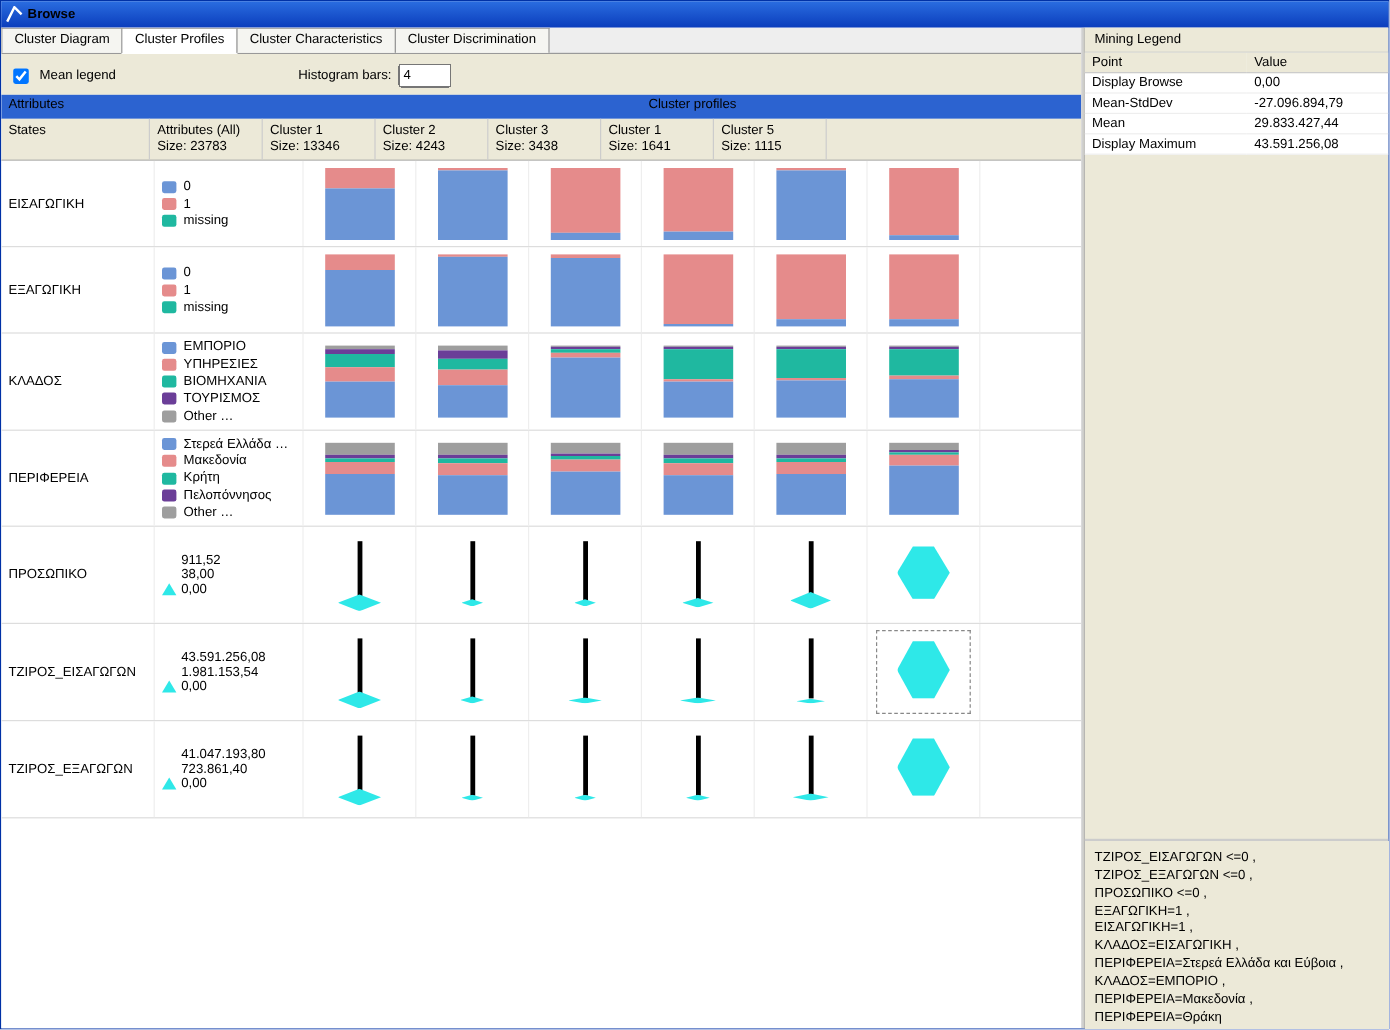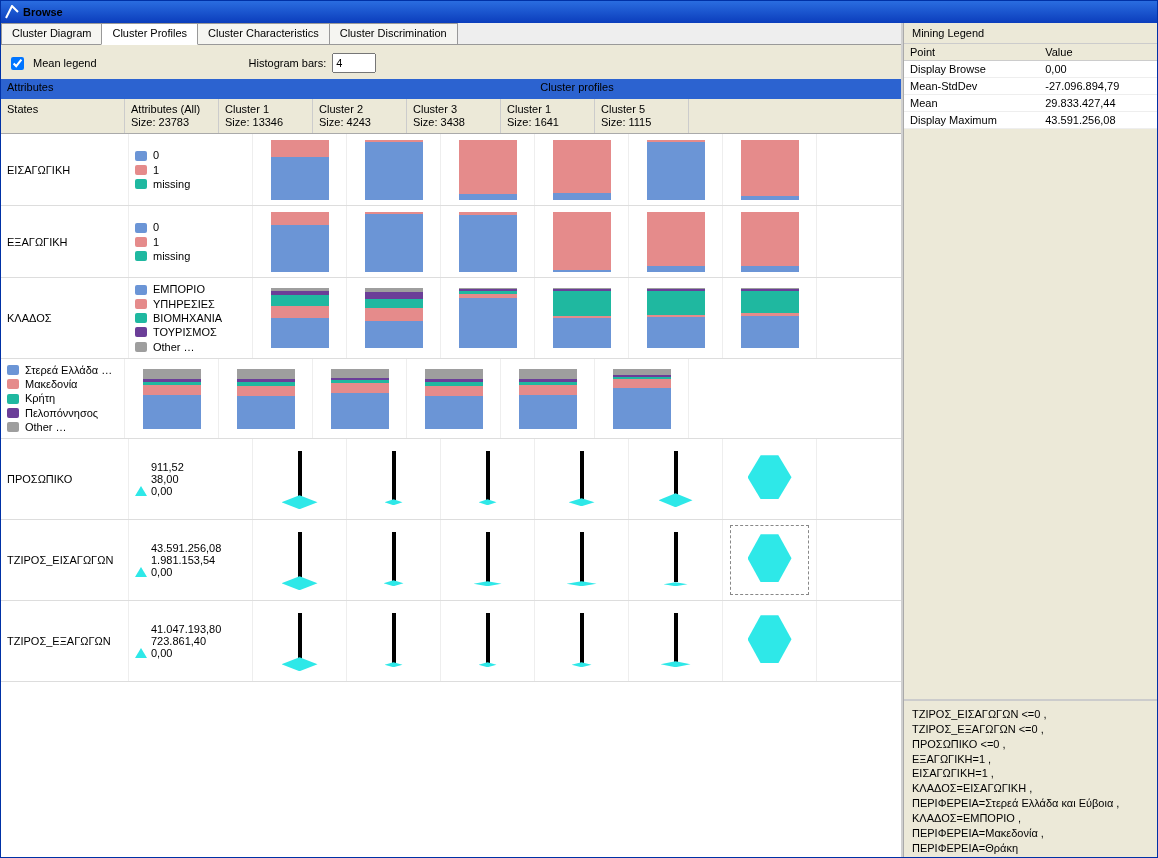--- a/index.html
+++ b/index.html
@@ -320,20 +320,21 @@
                   <div class="seg" style="height: 32.4px; background: rgb(107, 149, 214);"></div>
                   <div class="seg" style="height: 2.4px; background: rgb(229, 139, 139);"></div>
                   <div class="seg" style="height: 22.8px; background: rgb(31, 184, 160);"></div>
                   <div class="seg" style="height: 1.2px; background: rgb(107, 62, 152);"></div>
                   <div class="seg" style="height: 1.2px; background: rgb(158, 158, 158);"></div>
                 </div>
               </div>
             </div>
           </div>
           <div class="row">
+            <div class="vars-col">ΠΕΡΙΦΕΡΕΙΑ</div>
             <div class="states-col">
               <div class="legend-item">
                 <span class="sw" style="background: rgb(107, 149, 214);"></span>
                 <span>Στερεά Ελλάδα …</span>
               </div>
               <div class="legend-item">
                 <span class="sw" style="background: rgb(229, 139, 139);"></span>
                 <span>Μακεδονία</span>
               </div>
               <div class="legend-item">

